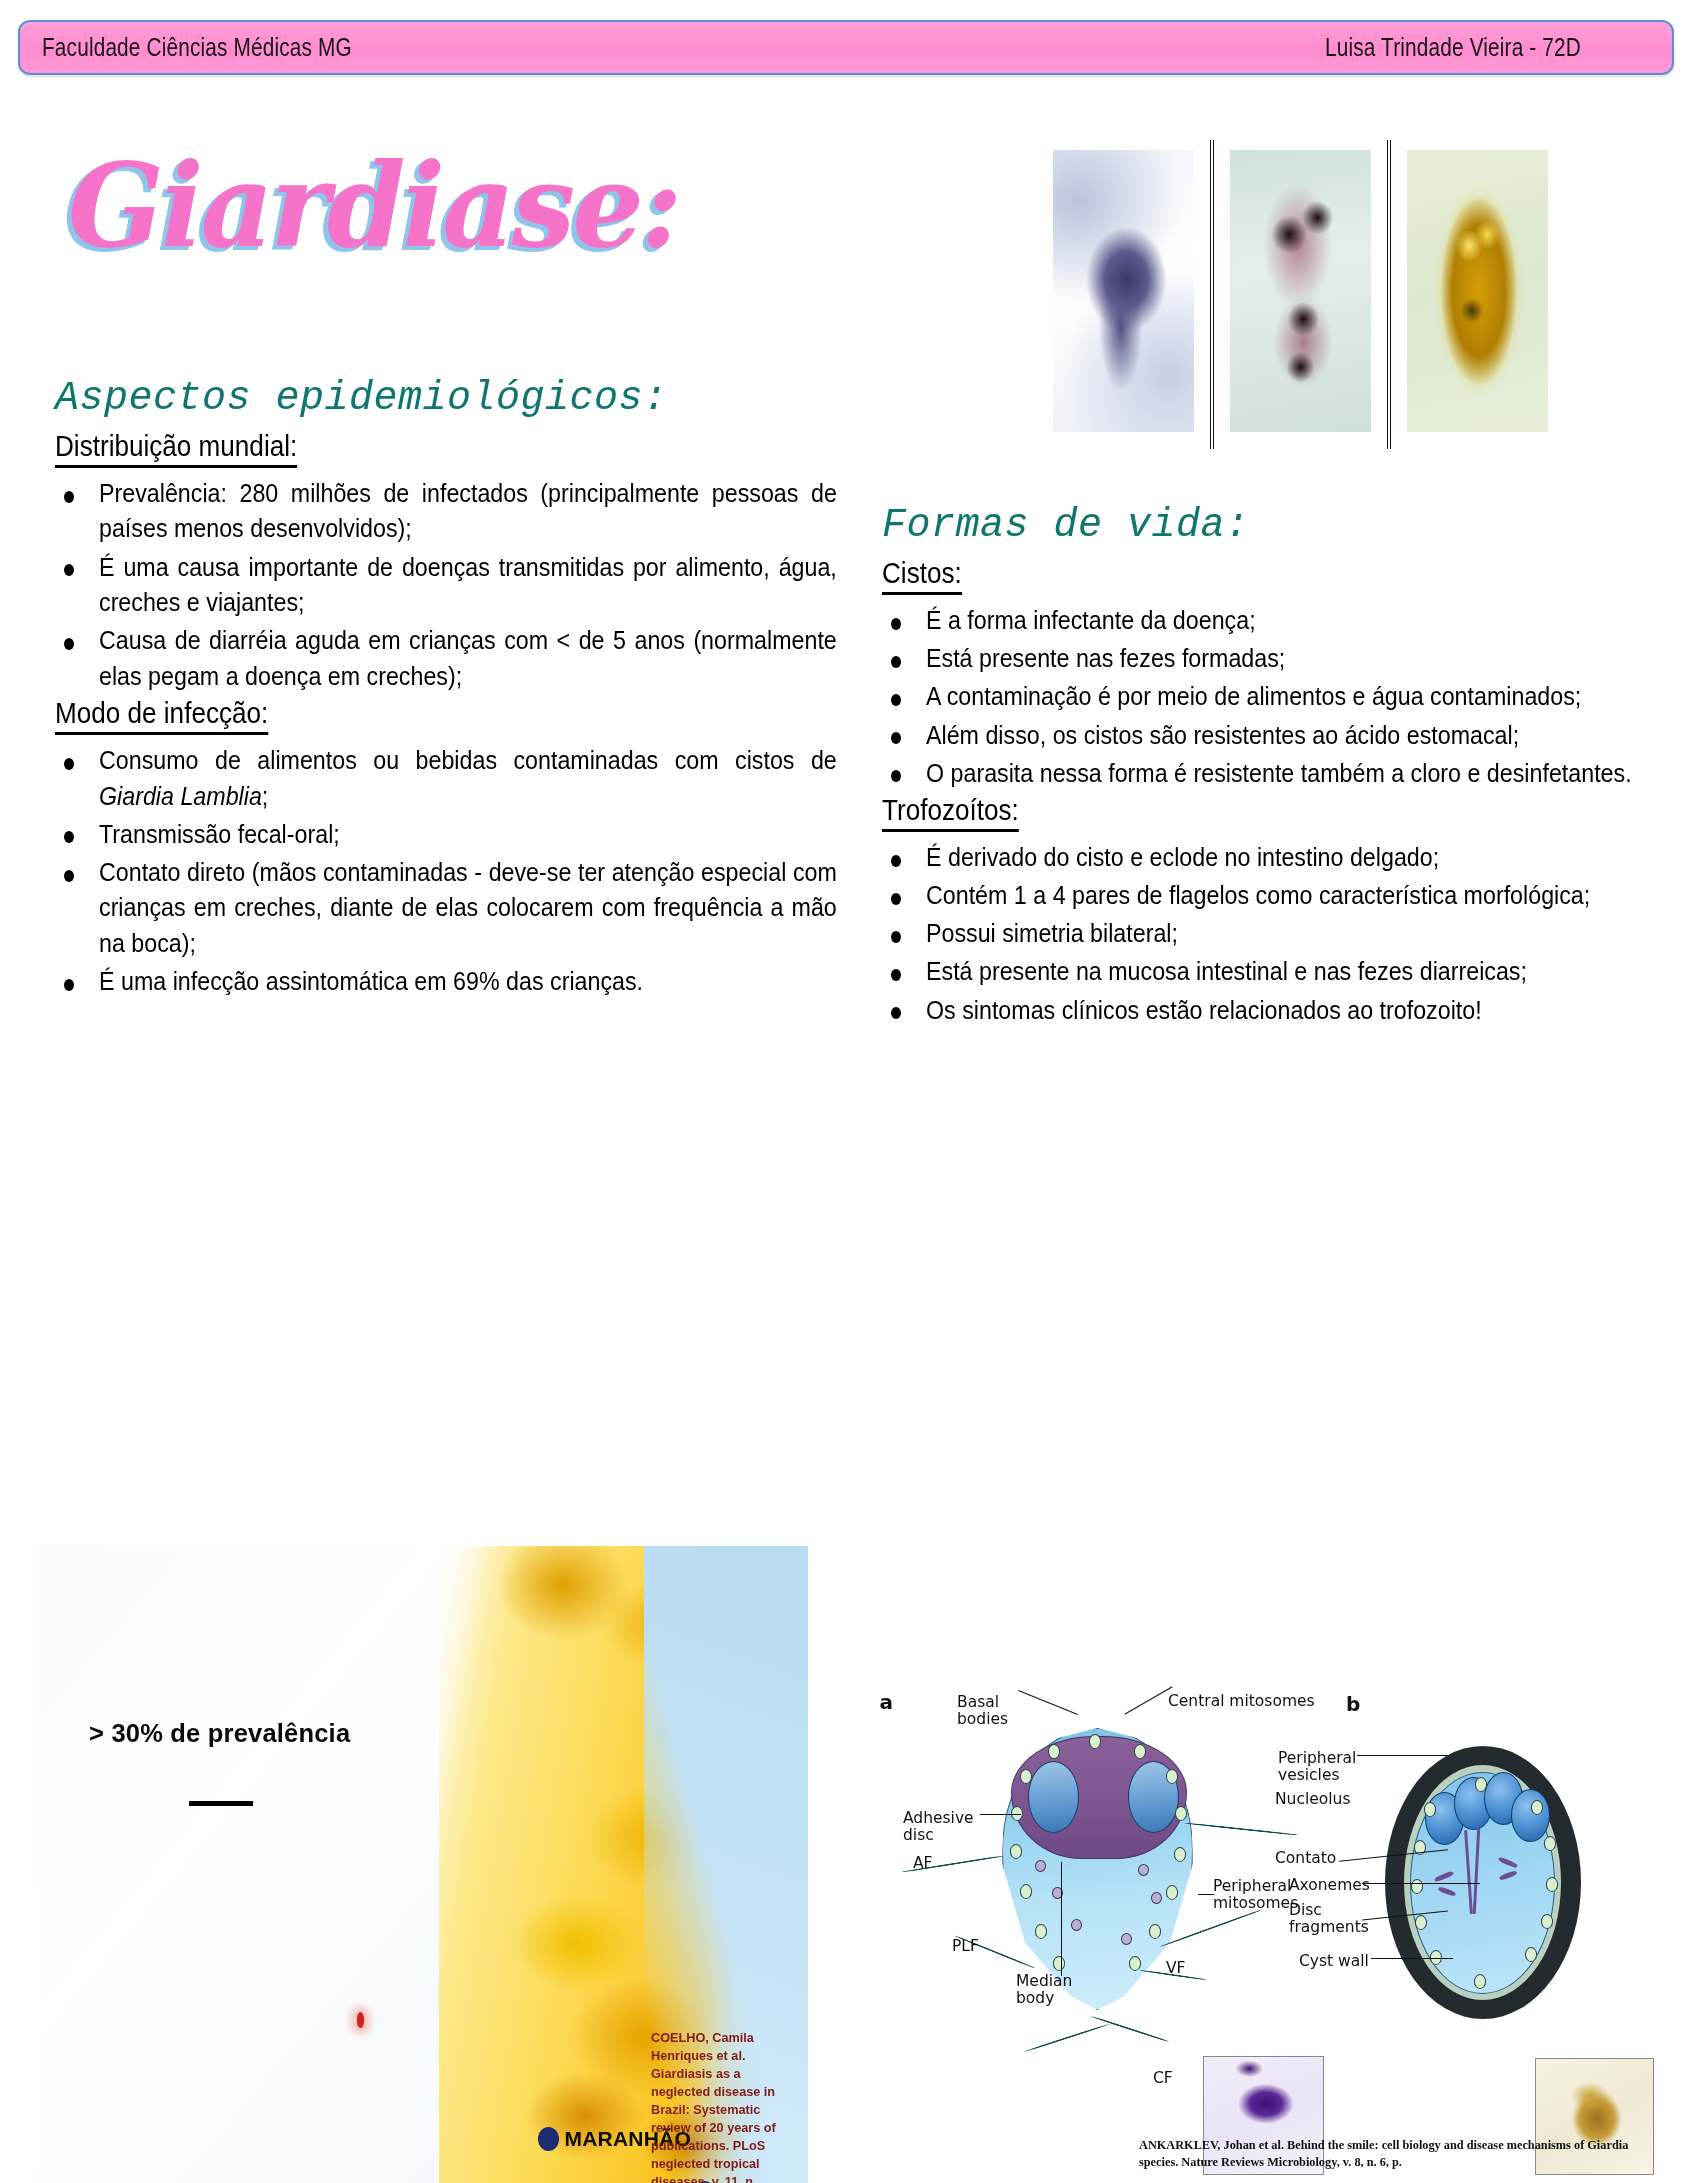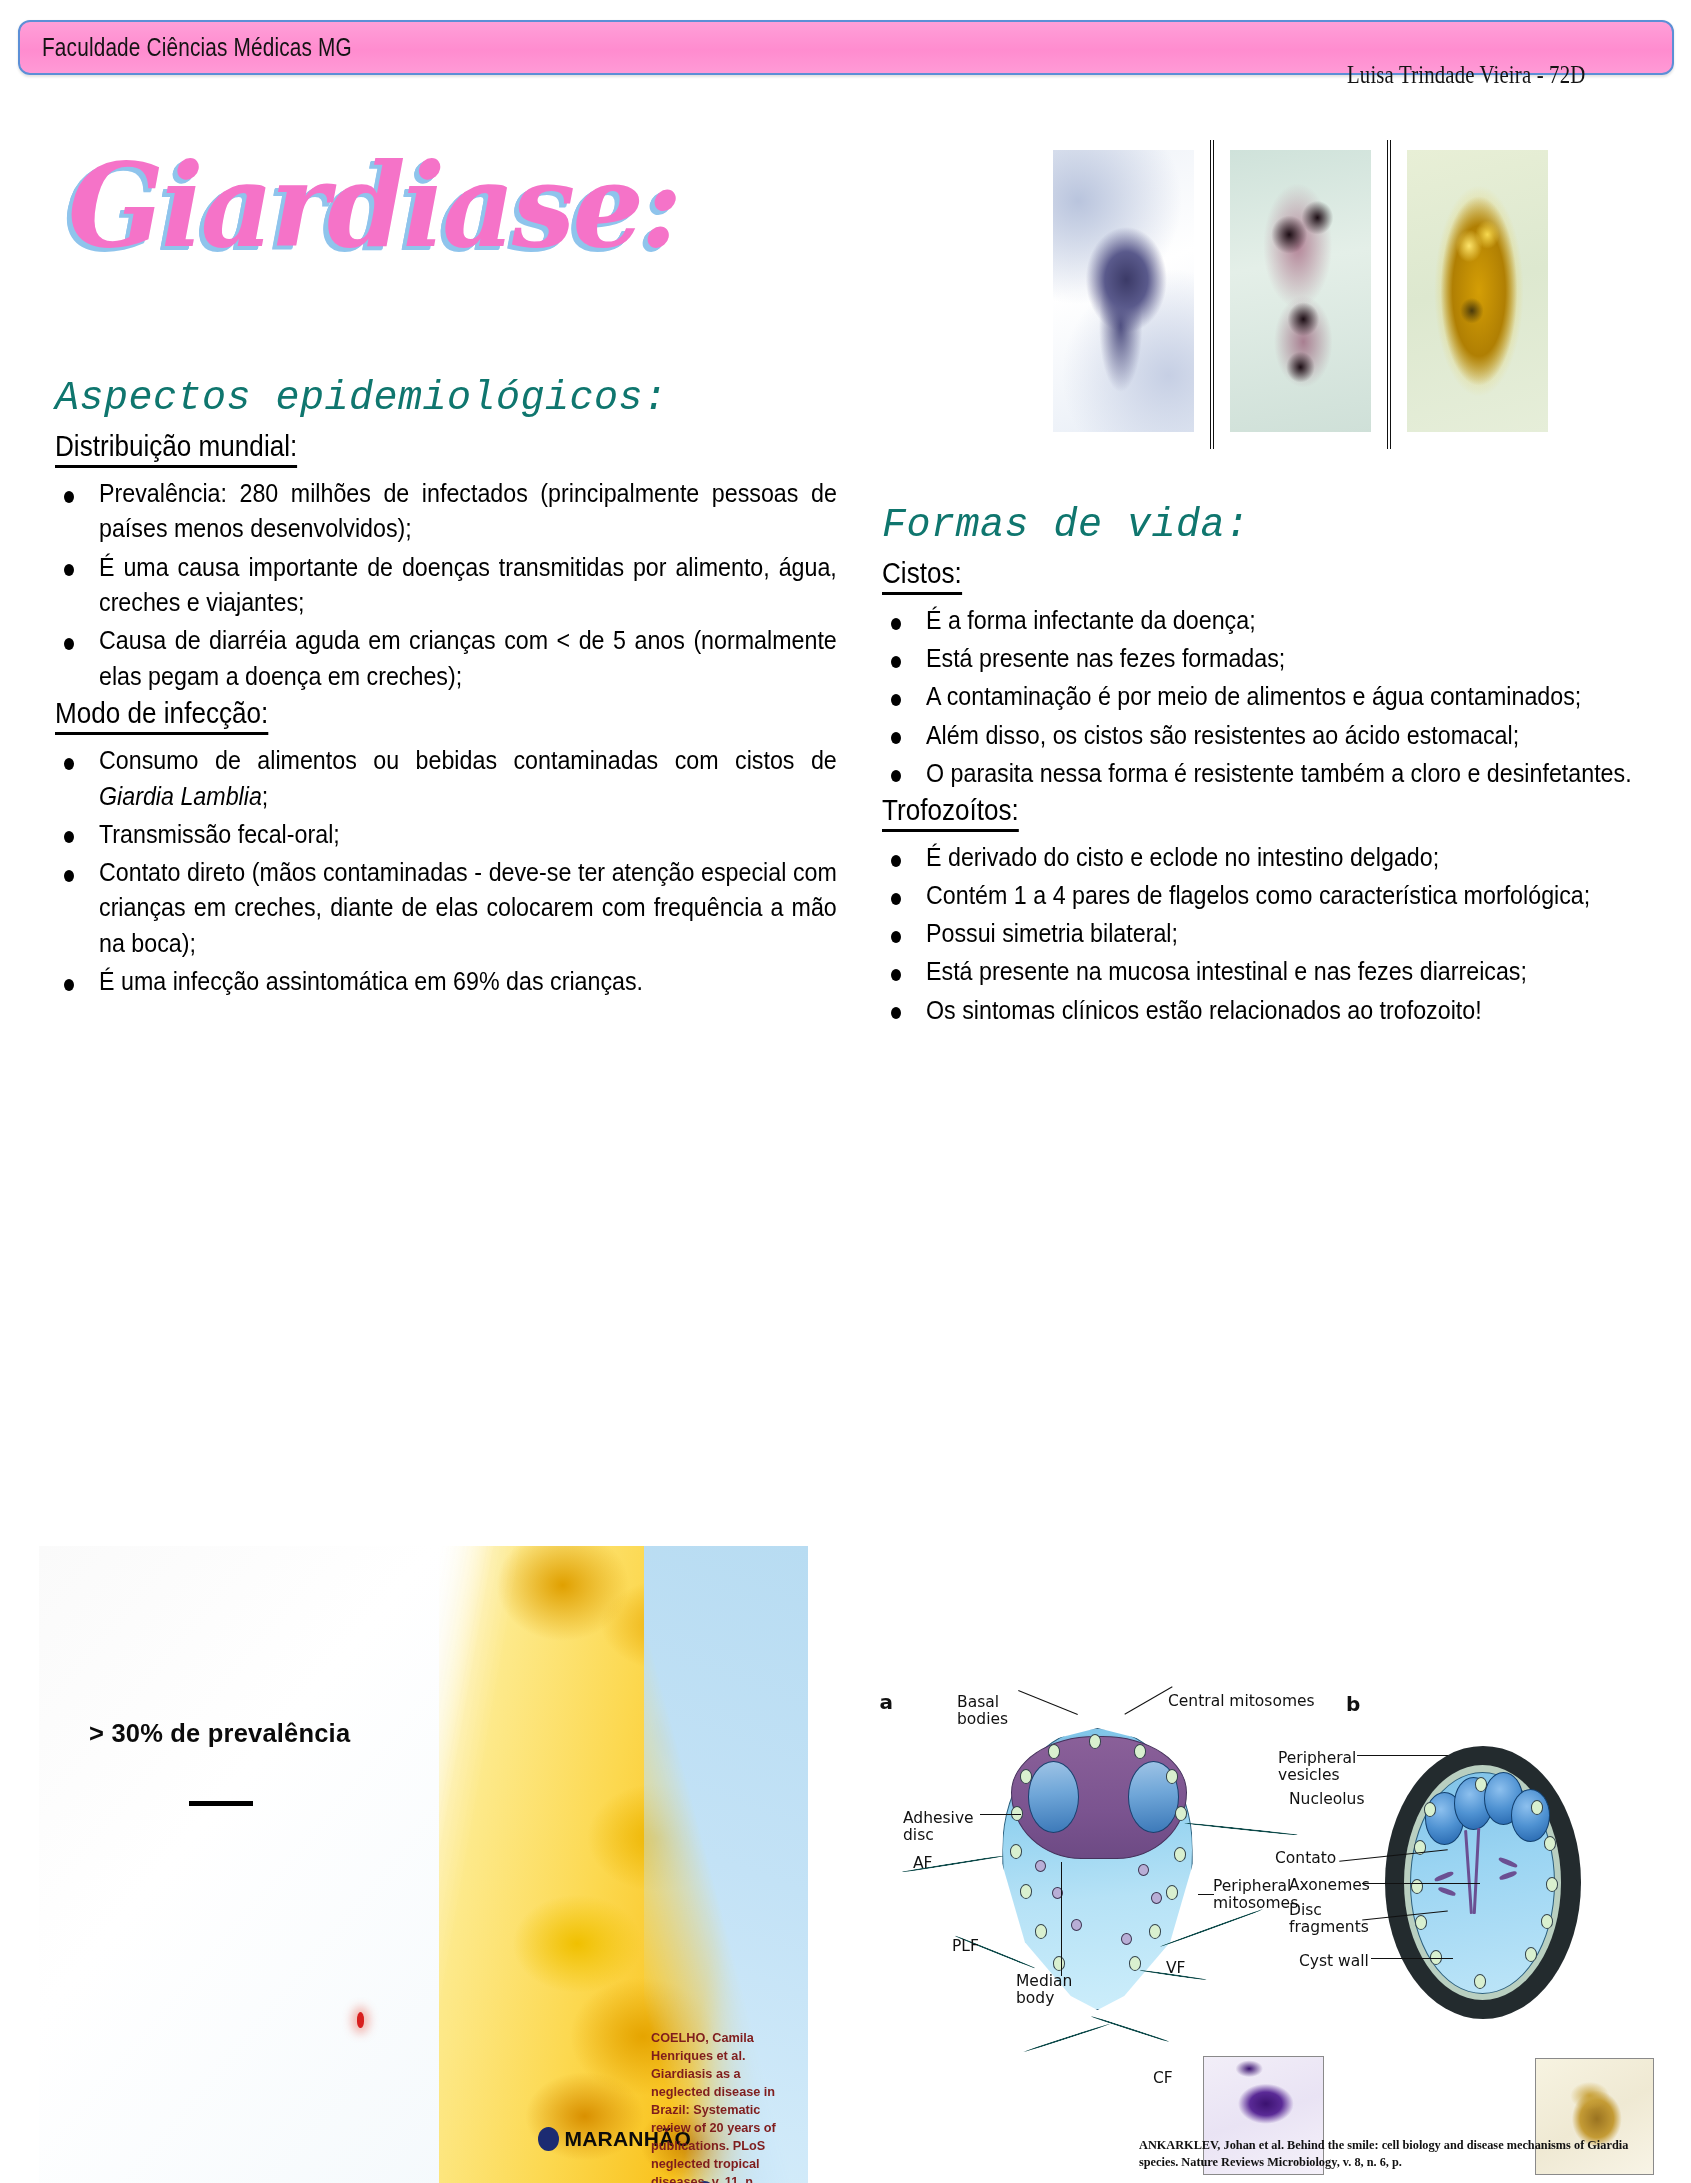--- a/index.html
+++ b/index.html
@@ -41,26 +41,25 @@
     color: #141414;
     letter-spacing: 0.2px;
     transform-origin: left center;
     white-space: nowrap;
   }
   .header-right {
     position: absolute;
     right: 27px;
     top: 50%;
     transform: translateY(-52%);
-    font-family: Liberation Serif, serif;
+    font-family: Liberation Sans, sans-serif;
     font-size: 26px;
     color: #141414;
     letter-spacing: 0.2px;
     white-space: nowrap;
-    margin-top: 28px;
   }
   .cond { font-stretch: condensed; transform: scaleX(0.80); transform-origin: left center; display:inline-block;}
 
   
   .title-wrap {
     position: absolute;
     left: 68px;
     top: 136px;
     width: 1001px;
     height: 114px;
@@ -649,21 +648,21 @@
     <div class="vesicle" style="left:545px; top:201px;"></div>
     <div class="vesicle" style="left:680px; top:199px;"></div>
     <div class="vesicle" style="left:549px; top:237px;"></div>
     <div class="vesicle" style="left:675px; top:236px;"></div>
     <div class="vesicle" style="left:564px; top:272px;"></div>
     <div class="vesicle" style="left:659px; top:269px;"></div>
     <div class="vesicle" style="left:608px; top:296px;"></div>
 
     <div class="dg-label" style="left:412px; top:72px;">Peripheral
 vesicles</div>
-    <div class="dg-label" style="left:423px; top:113px;">Nucleolus</div>
+    <div class="dg-label" style="left:409px; top:113px;">Nucleolus</div>
     <div class="dg-label" style="left:409px; top:172px;">Contato</div>
     <div class="dg-label" style="left:423px; top:199px;">Axonemes</div>
     <div class="dg-label" style="left:423px; top:224px;">Disc
 fragments</div>
     <div class="dg-label" style="left:433px; top:275px;">Cyst wall</div>
 
     <div class="dg-line" style="left:491px; top:77px; width:91px;"></div>
     <div class="dg-line" style="left:473px; top:177px; width:109px; transform:rotate(-6deg);"></div>
     <div class="dg-line" style="left:496px; top:205px; width:118px;"></div>
     <div class="dg-line" style="left:496px; top:237px; width:86px; transform:rotate(-6deg);"></div>

